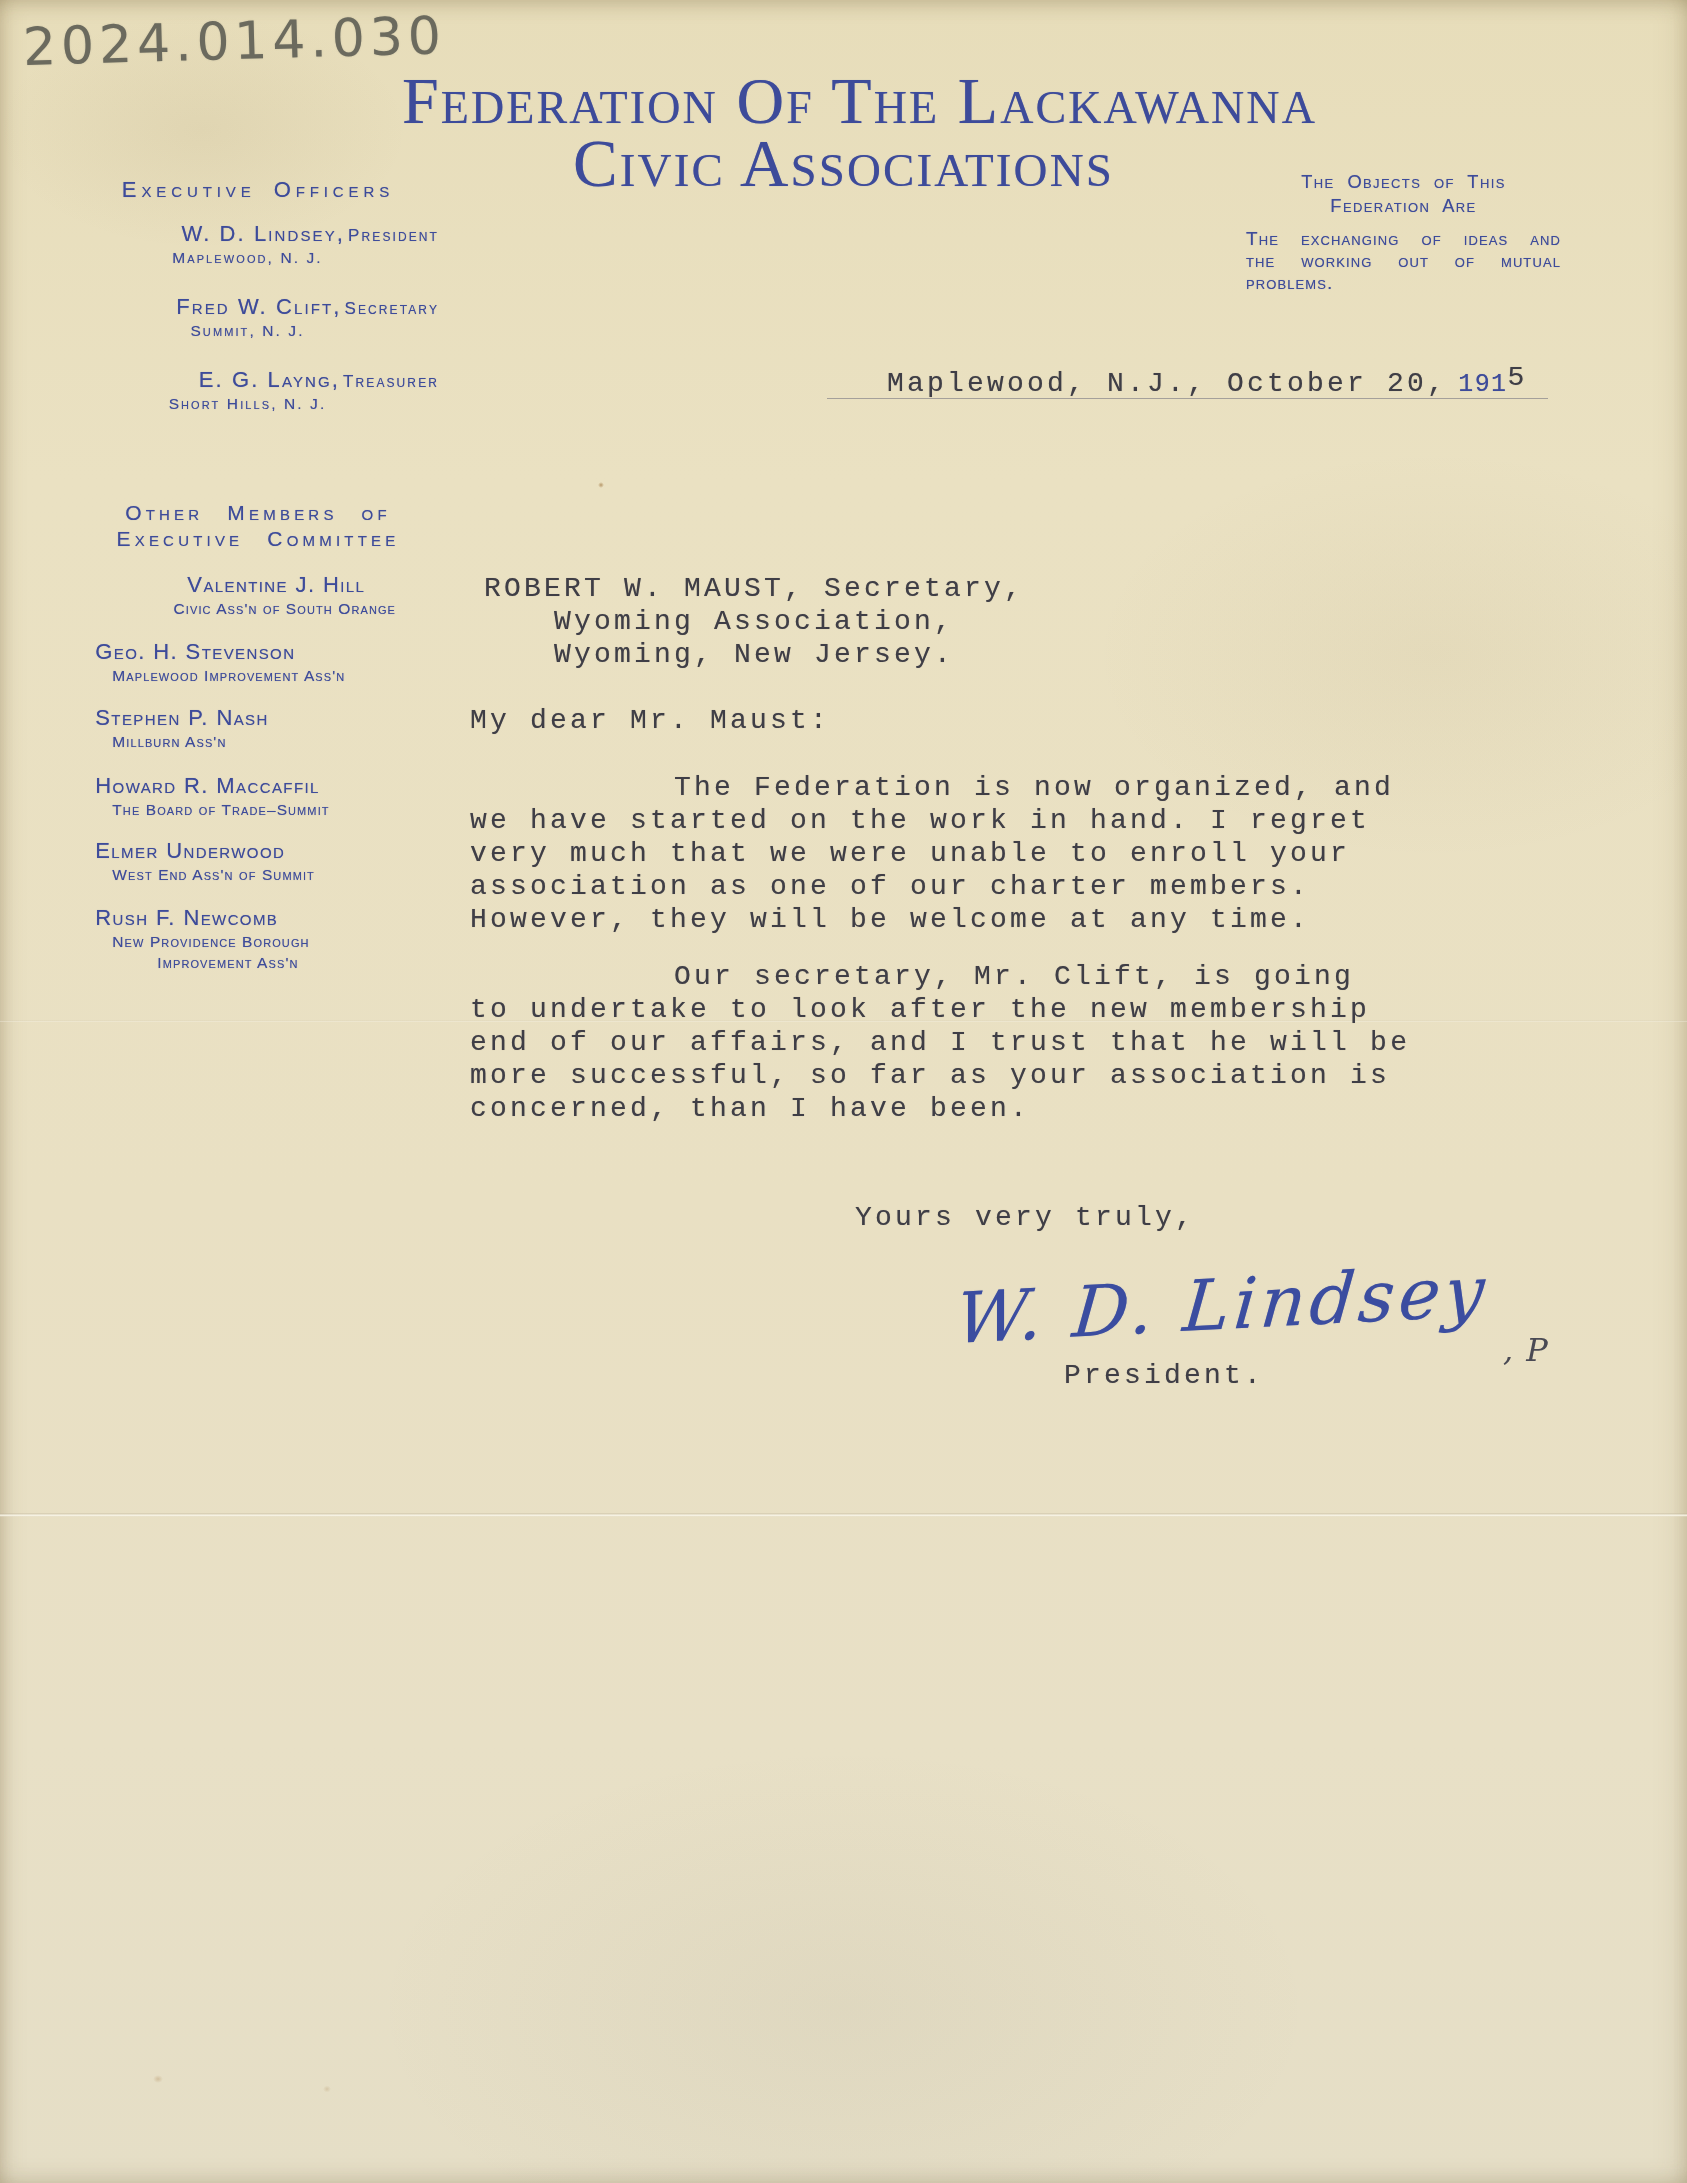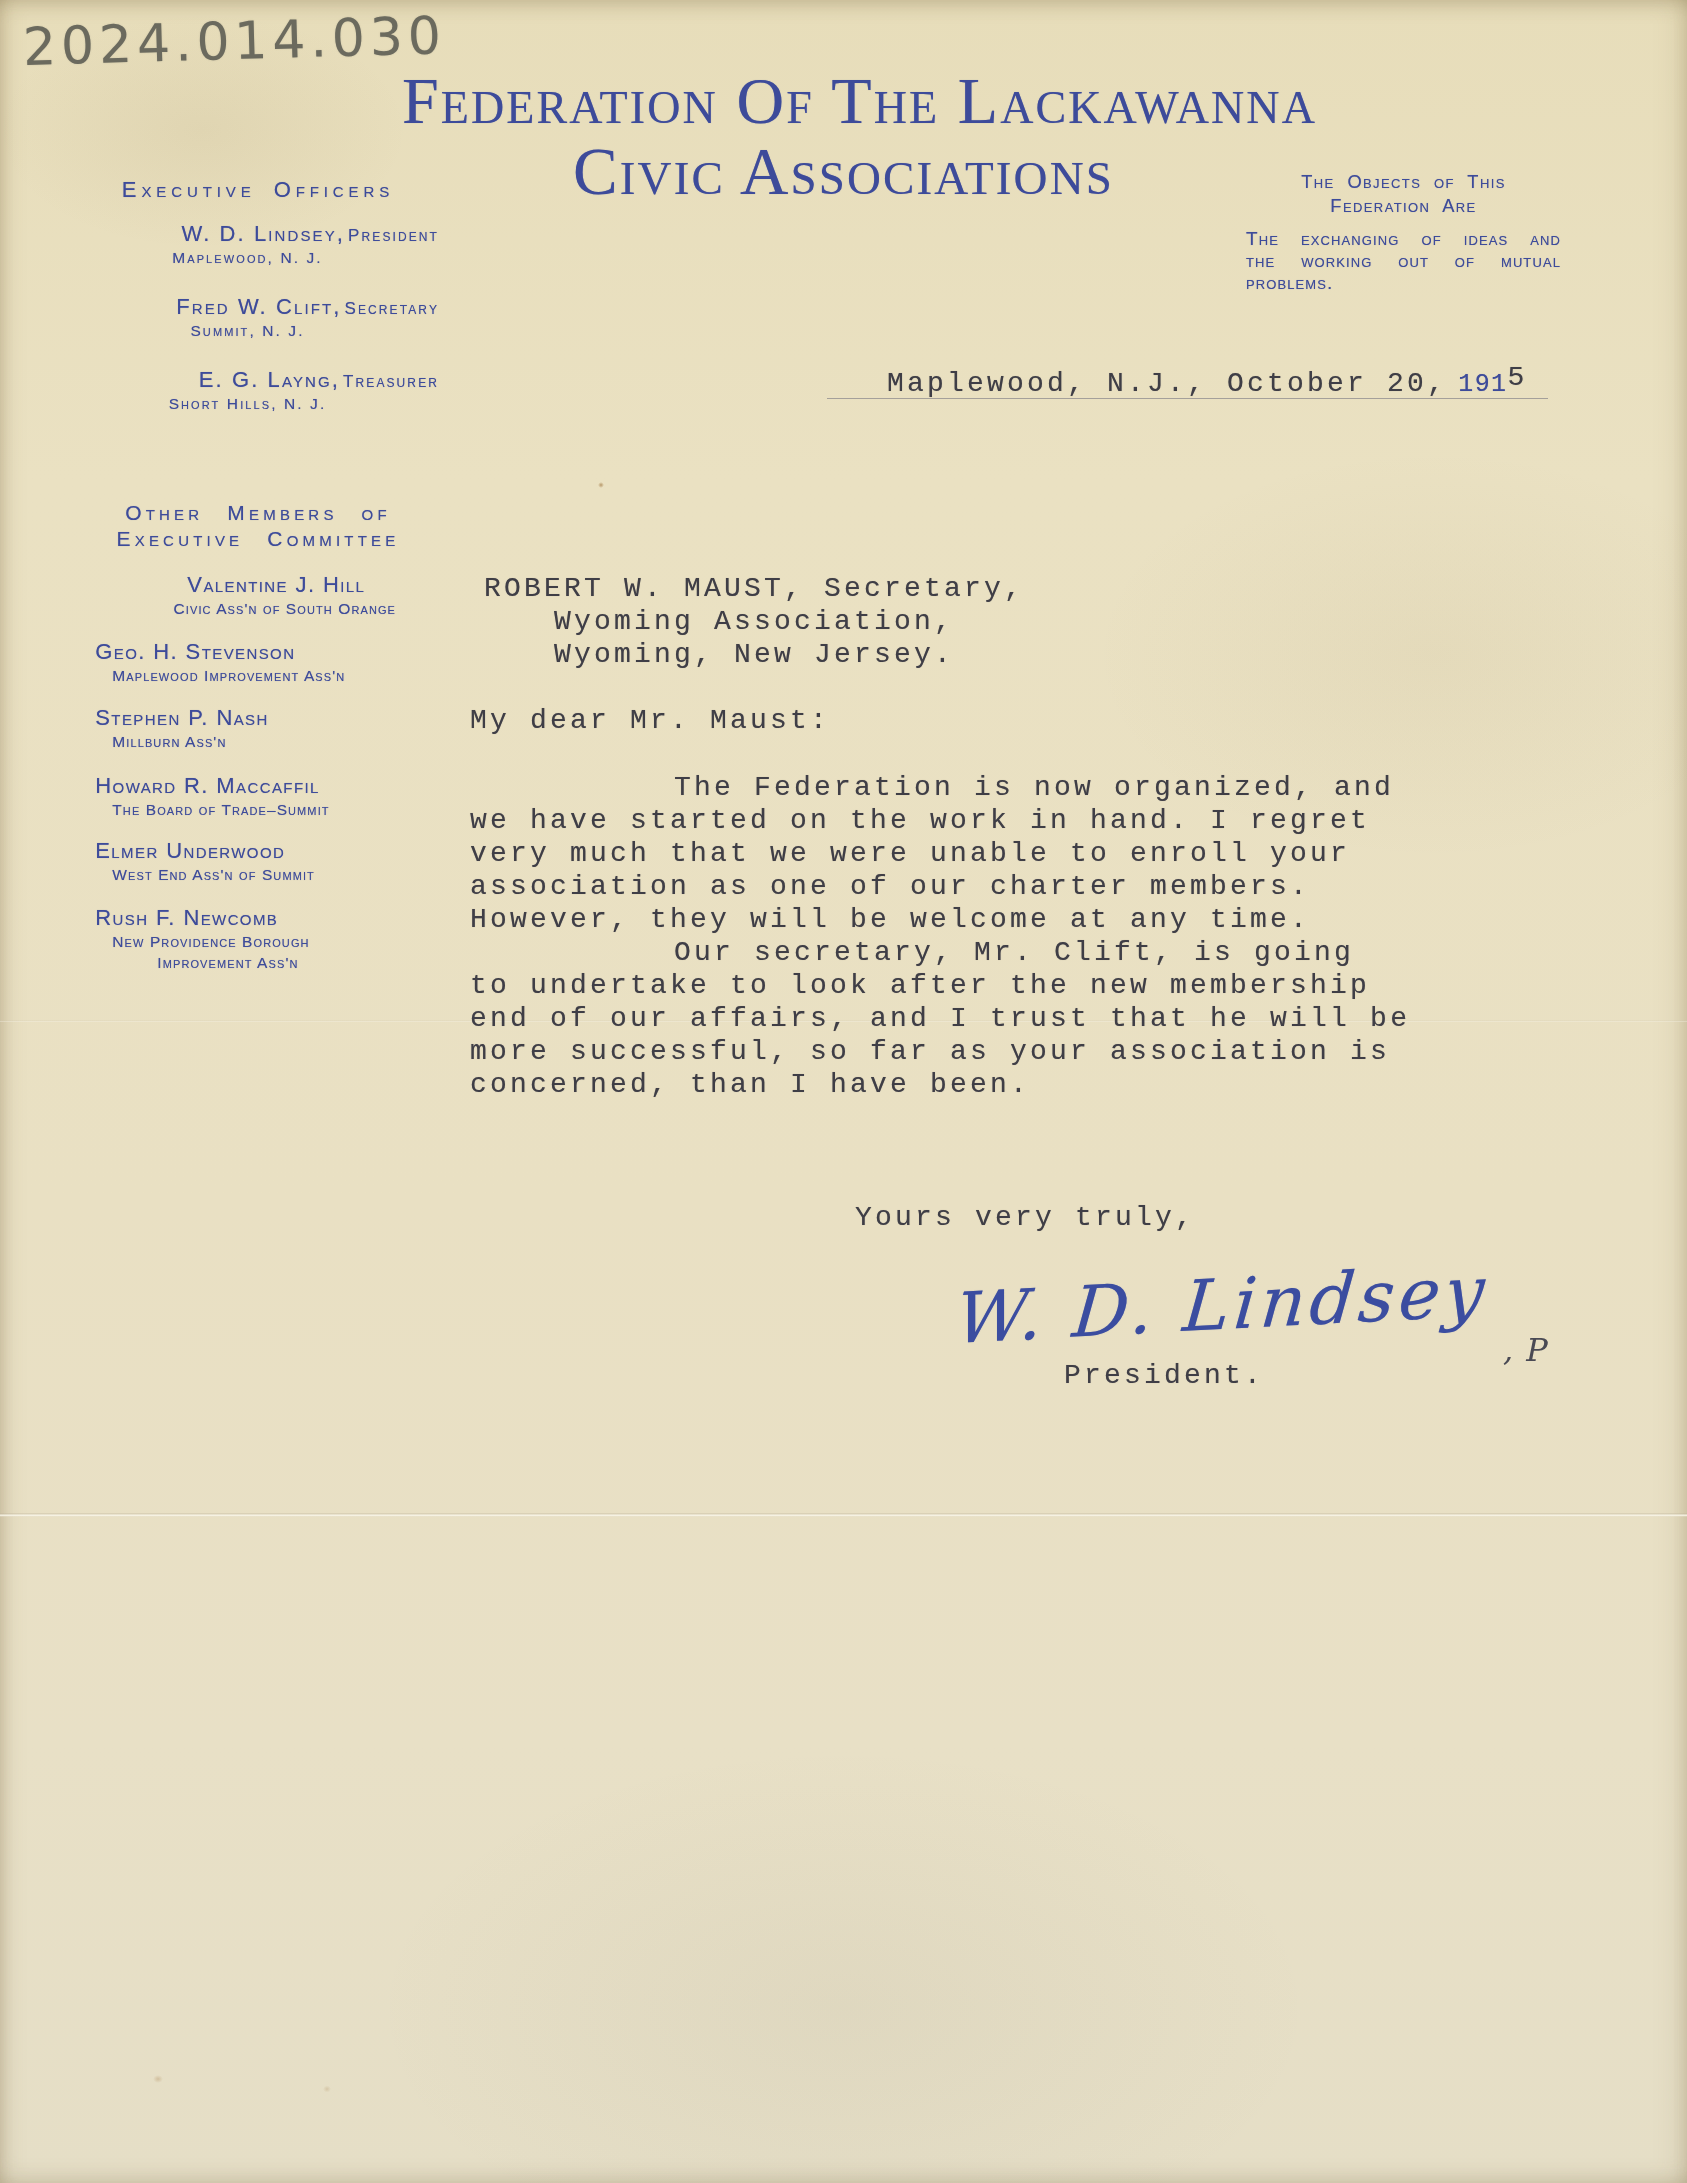--- a/index.html
+++ b/index.html
@@ -41,21 +41,21 @@
     transform:rotate(-1.6deg);
     text-shadow:0 0 1.4px rgba(107,106,94,.35);
   }
 
   
   .print-blue{color:#3d4b9a;text-shadow:0 0 0.7px rgba(61,75,154,.55);}
 
   .title{position:absolute;left:0;top:69px;width:1687px;text-align:center;
     font-family:"Liberation Serif",serif;font-variant:small-caps;line-height:63px;}
   .title-line1{font-size:66px;letter-spacing:2.1px;margin-left:32px;}
-  .title-line2{font-size:67px;letter-spacing:2.1px;margin-top:8px;}
+  .title-line2{font-size:67px;letter-spacing:2.1px;}
 
   
   .sidebar-block{position:absolute;left:77px;width:362px;text-align:center;font-variant:small-caps;}
   .officers-heading{top:177px;font-size:22px;letter-spacing:4.9px;word-spacing:7px;}
   .officer{text-align:right;padding-left:15.5px;}
   .officer-name{font-size:22px;letter-spacing:2.1px;line-height:29.5px;white-space:nowrap;}
   .officer-role{font-size:17px;letter-spacing:2.1px;}
   .officer-loc{font-size:15.5px;letter-spacing:2.1px;line-height:18.3px;text-align:center;padding-right:21px;}
   .off-1{top:219px;} .off-2{top:292px;} .off-3{top:365px;}
 
@@ -82,21 +82,21 @@
   }
   .dateline{position:absolute;left:887px;top:367px;}
   .printed-year{font-size:25px;letter-spacing:1.4px;margin-left:11.2px;color:#3d4b9a;text-shadow:0 0 0.7px rgba(61,75,154,.55);}
   .typed-digit{position:relative;top:-6.3px;}
   .date-underline{position:absolute;left:827px;top:398px;width:721px;height:1.4px;
     background:rgba(95,95,115,.5);}
 
   .recipient{position:absolute;left:484px;top:572px;text-align:center;}
   .salutation{position:absolute;left:470px;top:704px;}
   .para{position:absolute;left:470px;width:956px;}
-  .para-1{top:771px;} .para-2{top:936px;}
+  .para-1{top:771px;} .para-2{top:960px;}
   .indent{padding-left:204px;}
   .closing{position:absolute;left:855px;top:1201px;}
 
   .signature{
     position:absolute;left:956px;top:1262px;width:605px;
     font-family:"DejaVu Serif",serif;font-style:italic;
     font-size:70px;color:#3b4da0;letter-spacing:4.2px;
     transform:rotate(-3deg) skewX(-8deg);
     text-shadow:0 0 0.7px rgba(59,77,160,.5);
     white-space:nowrap;

